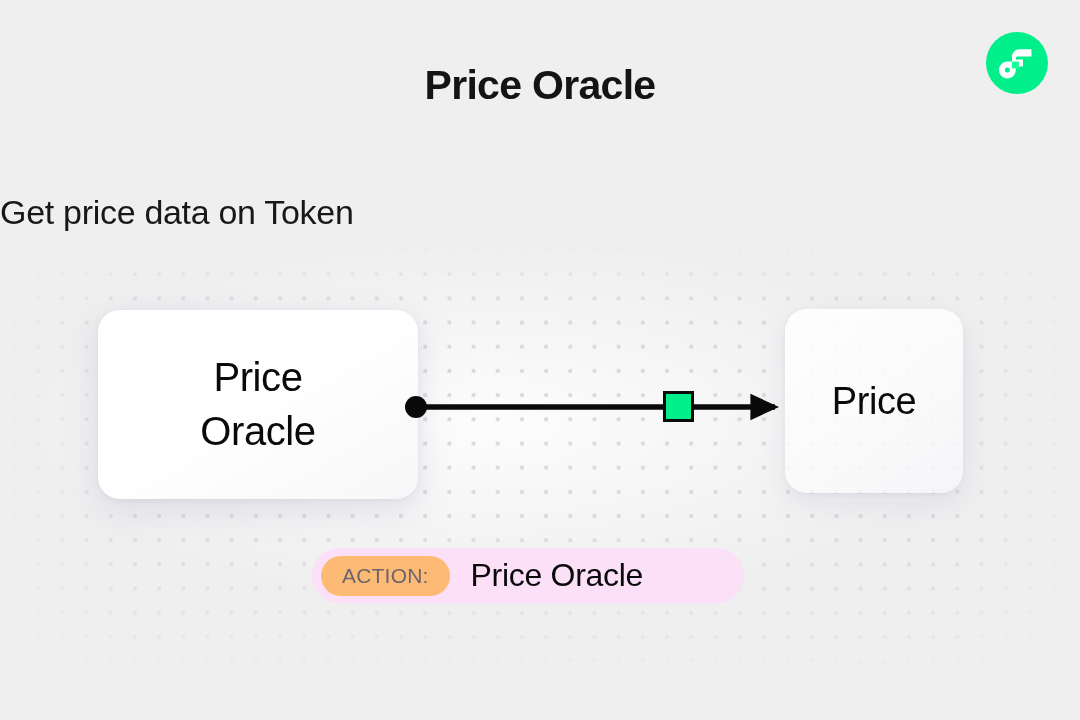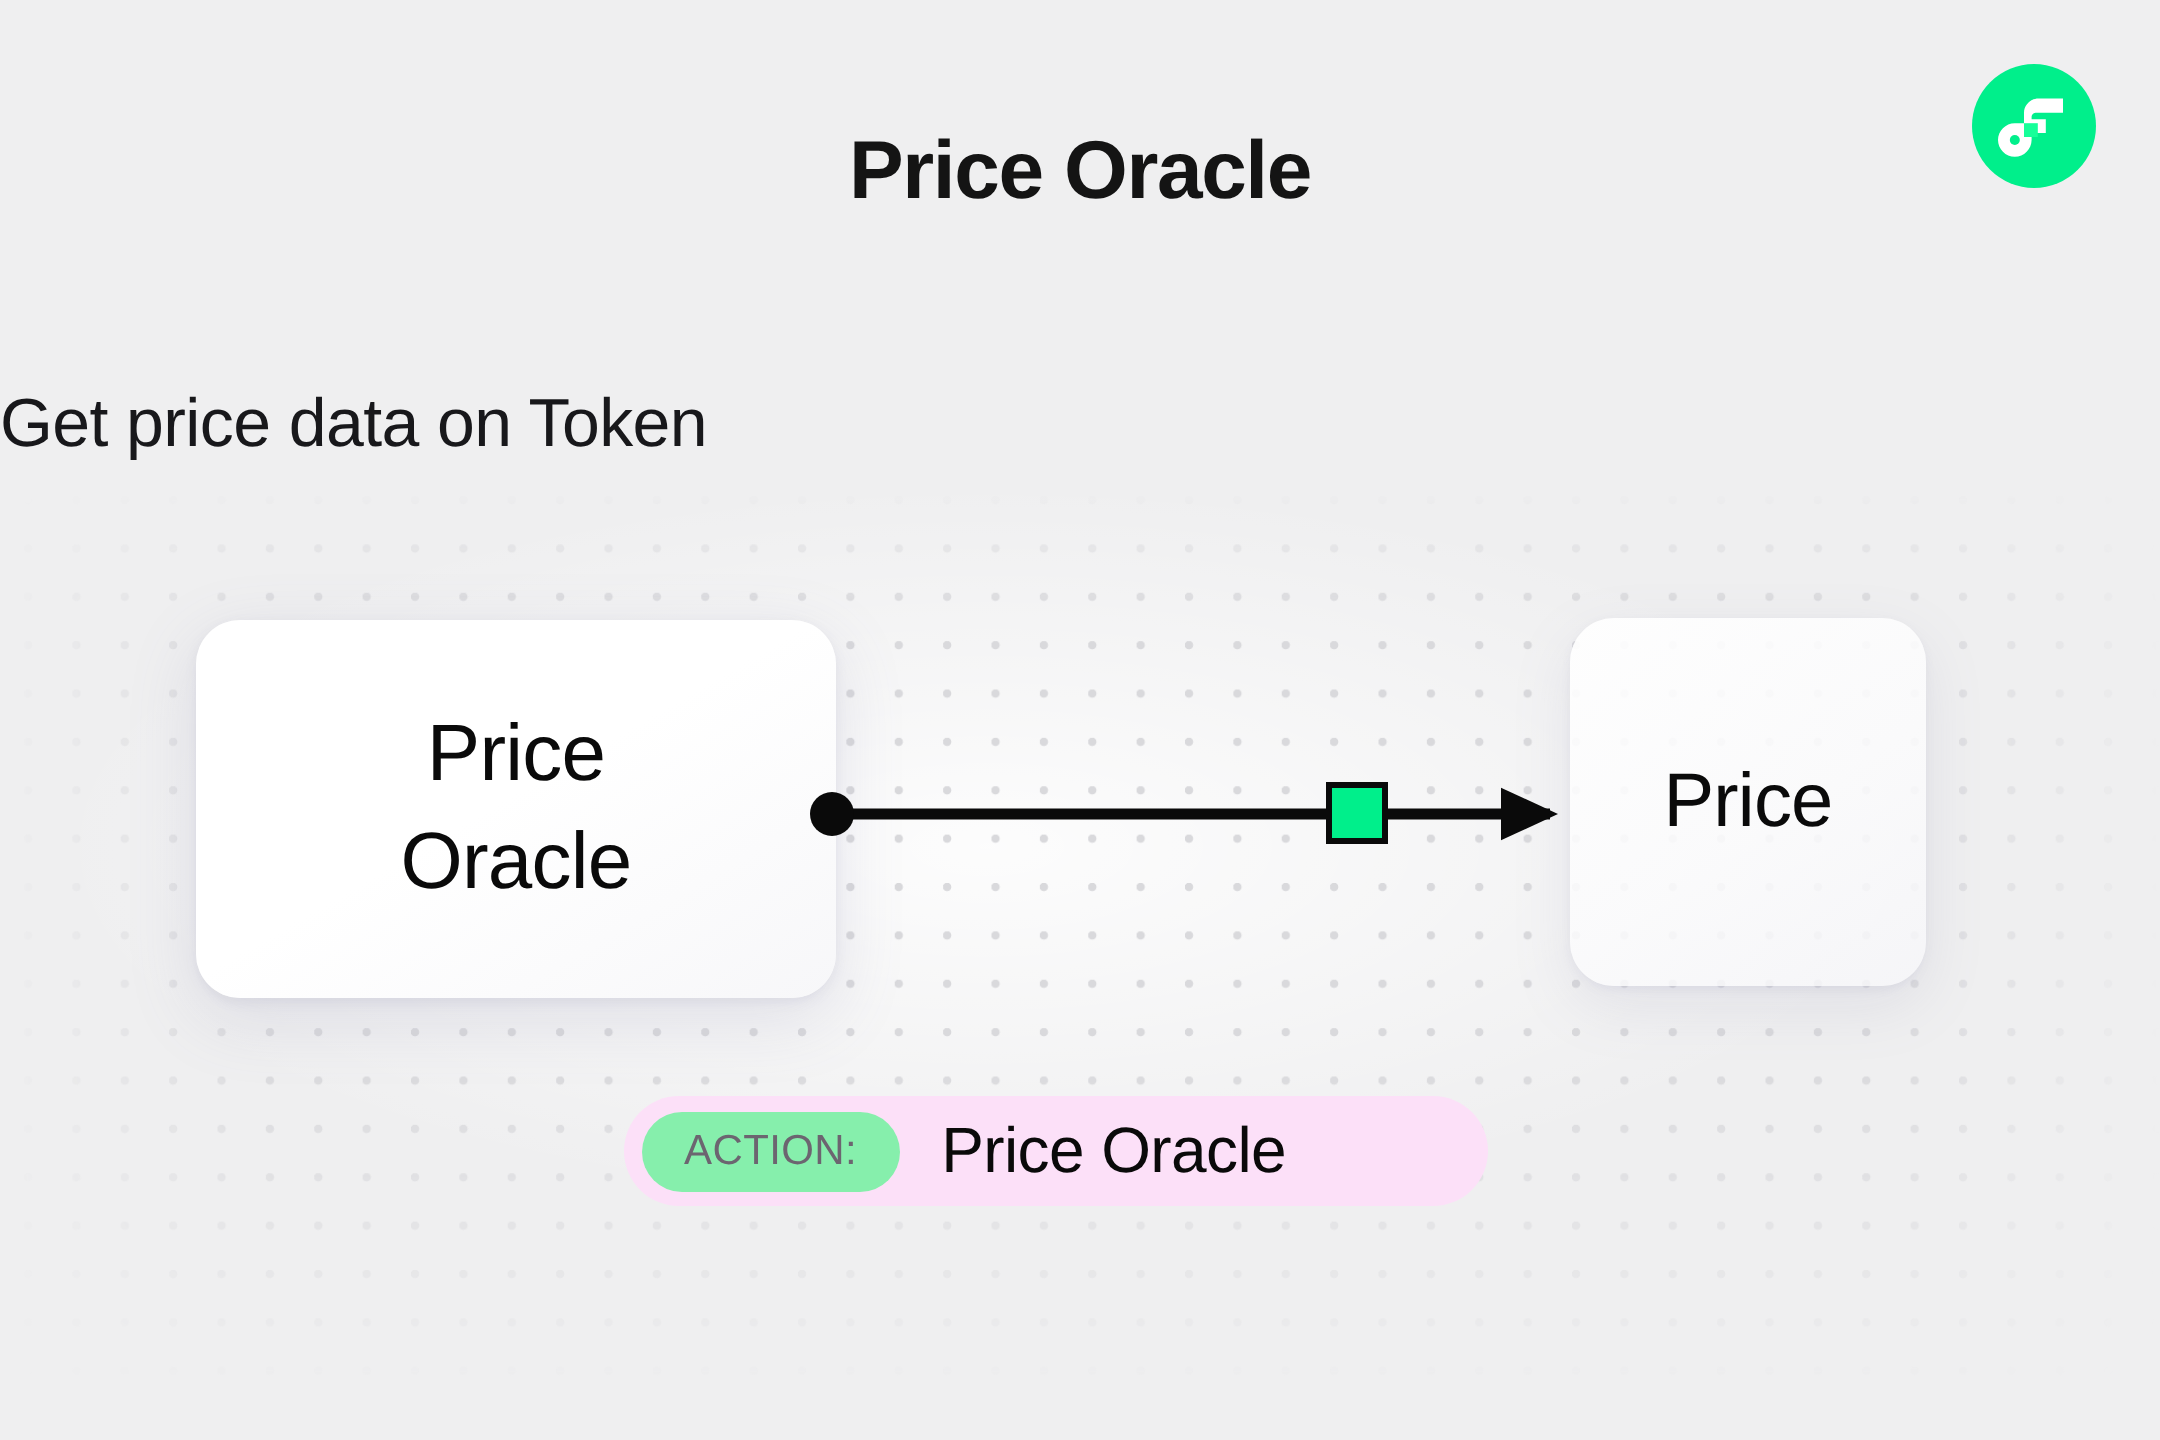--- a/index.html
+++ b/index.html
@@ -162,21 +162,21 @@
     border-radius: 28px;
     background: #fce0f8;
     display: flex;
     align-items: center;
     padding-left: 9px;
   }
 
   #action-tag {
     height: 40px;
     border-radius: 20px;
-    background: #86efac;
+    background: #fdba74;
     display: flex;
     align-items: center;
     justify-content: center;
     padding: 0 21px;
     font-size: 21px;
     font-weight: 500;
     letter-spacing: 0.2px;
     color: #6c6570;
   }
 

